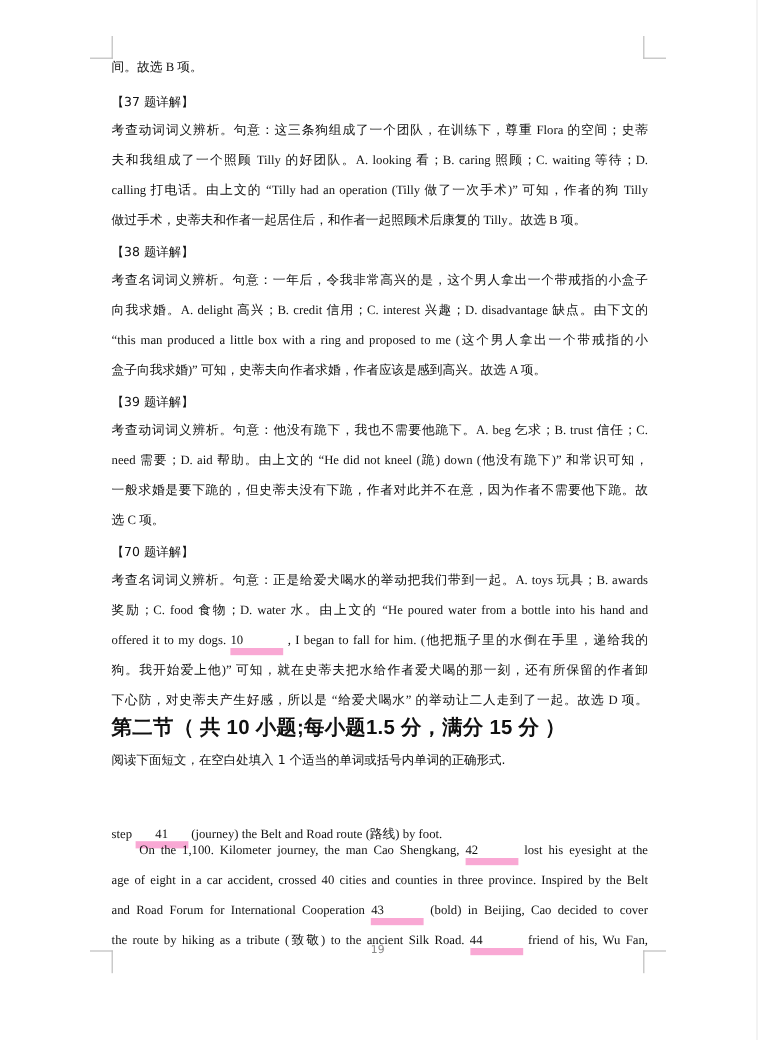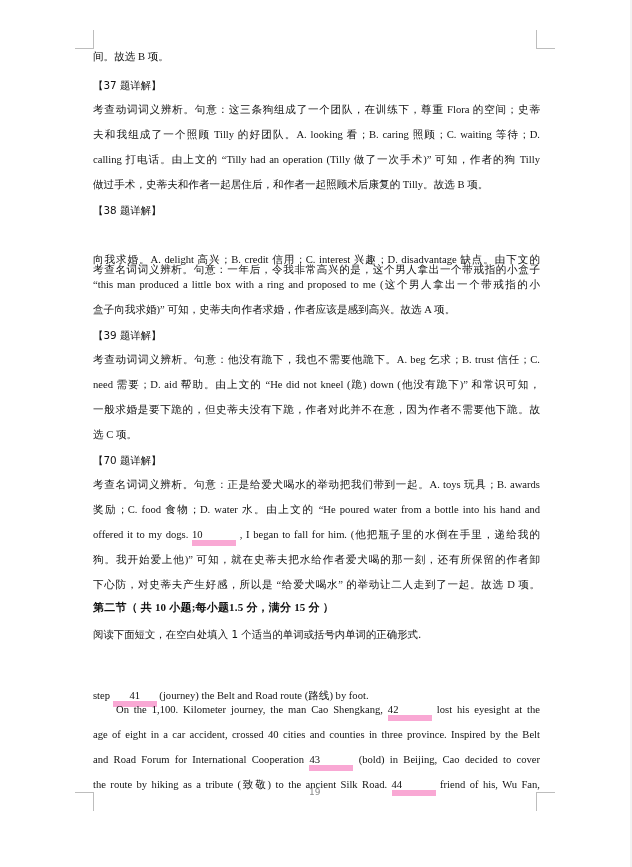--- a/index.html
+++ b/index.html
@@ -8,21 +8,21 @@
   .page { position: absolute; left: 0; top: 0; width: 632px; height: 646px; background: #fff; }
   .corner { position: absolute; width: 18px; height: 18px; border-color: #bdbdbd; border-style: solid; border-width: 0; }
   .corner.tl { left: 75px; top: 30px; border-right-width: 1px; border-bottom-width: 1px; }
   .corner.tr { left: 536px; top: 30px; border-left-width: 1px; border-bottom-width: 1px; }
   .corner.bl { left: 75px; top: 792px; border-right-width: 1px; border-top-width: 1px; }
   .corner.br { left: 536px; top: 792px; border-left-width: 1px; border-top-width: 1px; }
   .right-edge { position: absolute; right: 0; top: 0; width: 2px; height: 867px; background: #f3f3f3; }
   .line { position: absolute; left: 93px; width: 447px; font-size: 10.6px; line-height: 14px;
           white-space: nowrap; letter-spacing: 0; font-family: "Liberation Serif", "DejaVu Serif", serif; }
   .line.indent { left: 116px; }
-  .line.heading { font-weight: bold; font-size: 11px; font-family: Liberation Serif, serif; letter-spacing: 0.2px; }
+  .line.heading { font-weight: bold; font-size: 17px; font-family: Liberation Sans, sans-serif; letter-spacing: 0.2px; }
   .line.label { font-family: "DejaVu Sans", "Liberation Sans", sans-serif; font-size: 10.4px; }
   .line.justify { text-align: justify; text-align-last: justify; }
   .blank { display: inline-block; border-bottom: 6px solid #f9a8d4; text-align: center; line-height: 11px; }
   .pagenum { position: absolute; left: 309px; top: 787px; font-size: 9px; color: #888;
              font-family: "DejaVu Sans", "Liberation Sans", sans-serif; }
 </style>
 </head>
 <body>
 
 <div class="page">
@@ -33,21 +33,21 @@
   <div class="right-edge"></div>
 
   <div id="lines">
       <div class="line" style="top: 50px;">间。故选 B 项。</div>
       <div class="line label" style="top: 78px;">【37 题详解】</div>
       <div class="line justify" style="top: 103px;">考查动词词义辨析。句意：这三条狗组成了一个团队，在训练下，尊重 Flora 的空间；史蒂</div>
       <div class="line justify" style="top: 128px;">夫和我组成了一个照顾 Tilly 的好团队。A. looking 看；B. caring 照顾；C. waiting 等待；D.</div>
       <div class="line justify" style="top: 153px;">calling 打电话。由上文的 “Tilly had an operation (Tilly 做了一次手术)” 可知，作者的狗 Tilly</div>
       <div class="line" style="top: 178px;">做过手术，史蒂夫和作者一起居住后，和作者一起照顾术后康复的 Tilly。故选 B 项。</div>
       <div class="line label" style="top: 203px;">【38 题详解】</div>
-      <div class="line justify" style="top: 228px; margin-top: 35px;">考查名词词义辨析。句意：一年后，令我非常高兴的是，这个男人拿出一个带戒指的小盒子</div>
+      <div class="line justify" style="top: 228px;">考查名词词义辨析。句意：一年后，令我非常高兴的是，这个男人拿出一个带戒指的小盒子</div>
       <div class="line justify" style="top: 253px;">向我求婚。A. delight 高兴；B. credit 信用；C. interest 兴趣；D. disadvantage 缺点。由下文的</div>
       <div class="line justify" style="top: 278px;">“this man produced a little box with a ring and proposed to me (这个男人拿出一个带戒指的小</div>
       <div class="line" style="top: 303px;">盒子向我求婚)” 可知，史蒂夫向作者求婚，作者应该是感到高兴。故选 A 项。</div>
       <div class="line label" style="top: 328px;">【39 题详解】</div>
       <div class="line justify" style="top: 353px;">考查动词词义辨析。句意：他没有跪下，我也不需要他跪下。A. beg 乞求；B. trust 信任；C.</div>
       <div class="line justify" style="top: 378px;">need 需要；D. aid 帮助。由上文的 “He did not kneel (跪) down (他没有跪下)” 和常识可知，</div>
       <div class="line justify" style="top: 403px;">一般求婚是要下跪的，但史蒂夫没有下跪，作者对此并不在意，因为作者不需要他下跪。故</div>
       <div class="line" style="top: 428px;">选 C 项。</div>
       <div class="line label" style="top: 453px;">【70 题详解】</div>
       <div class="line justify" style="top: 478px;">考查名词词义辨析。句意：正是给爱犬喝水的举动把我们带到一起。A. toys 玩具；B. awards</div>

